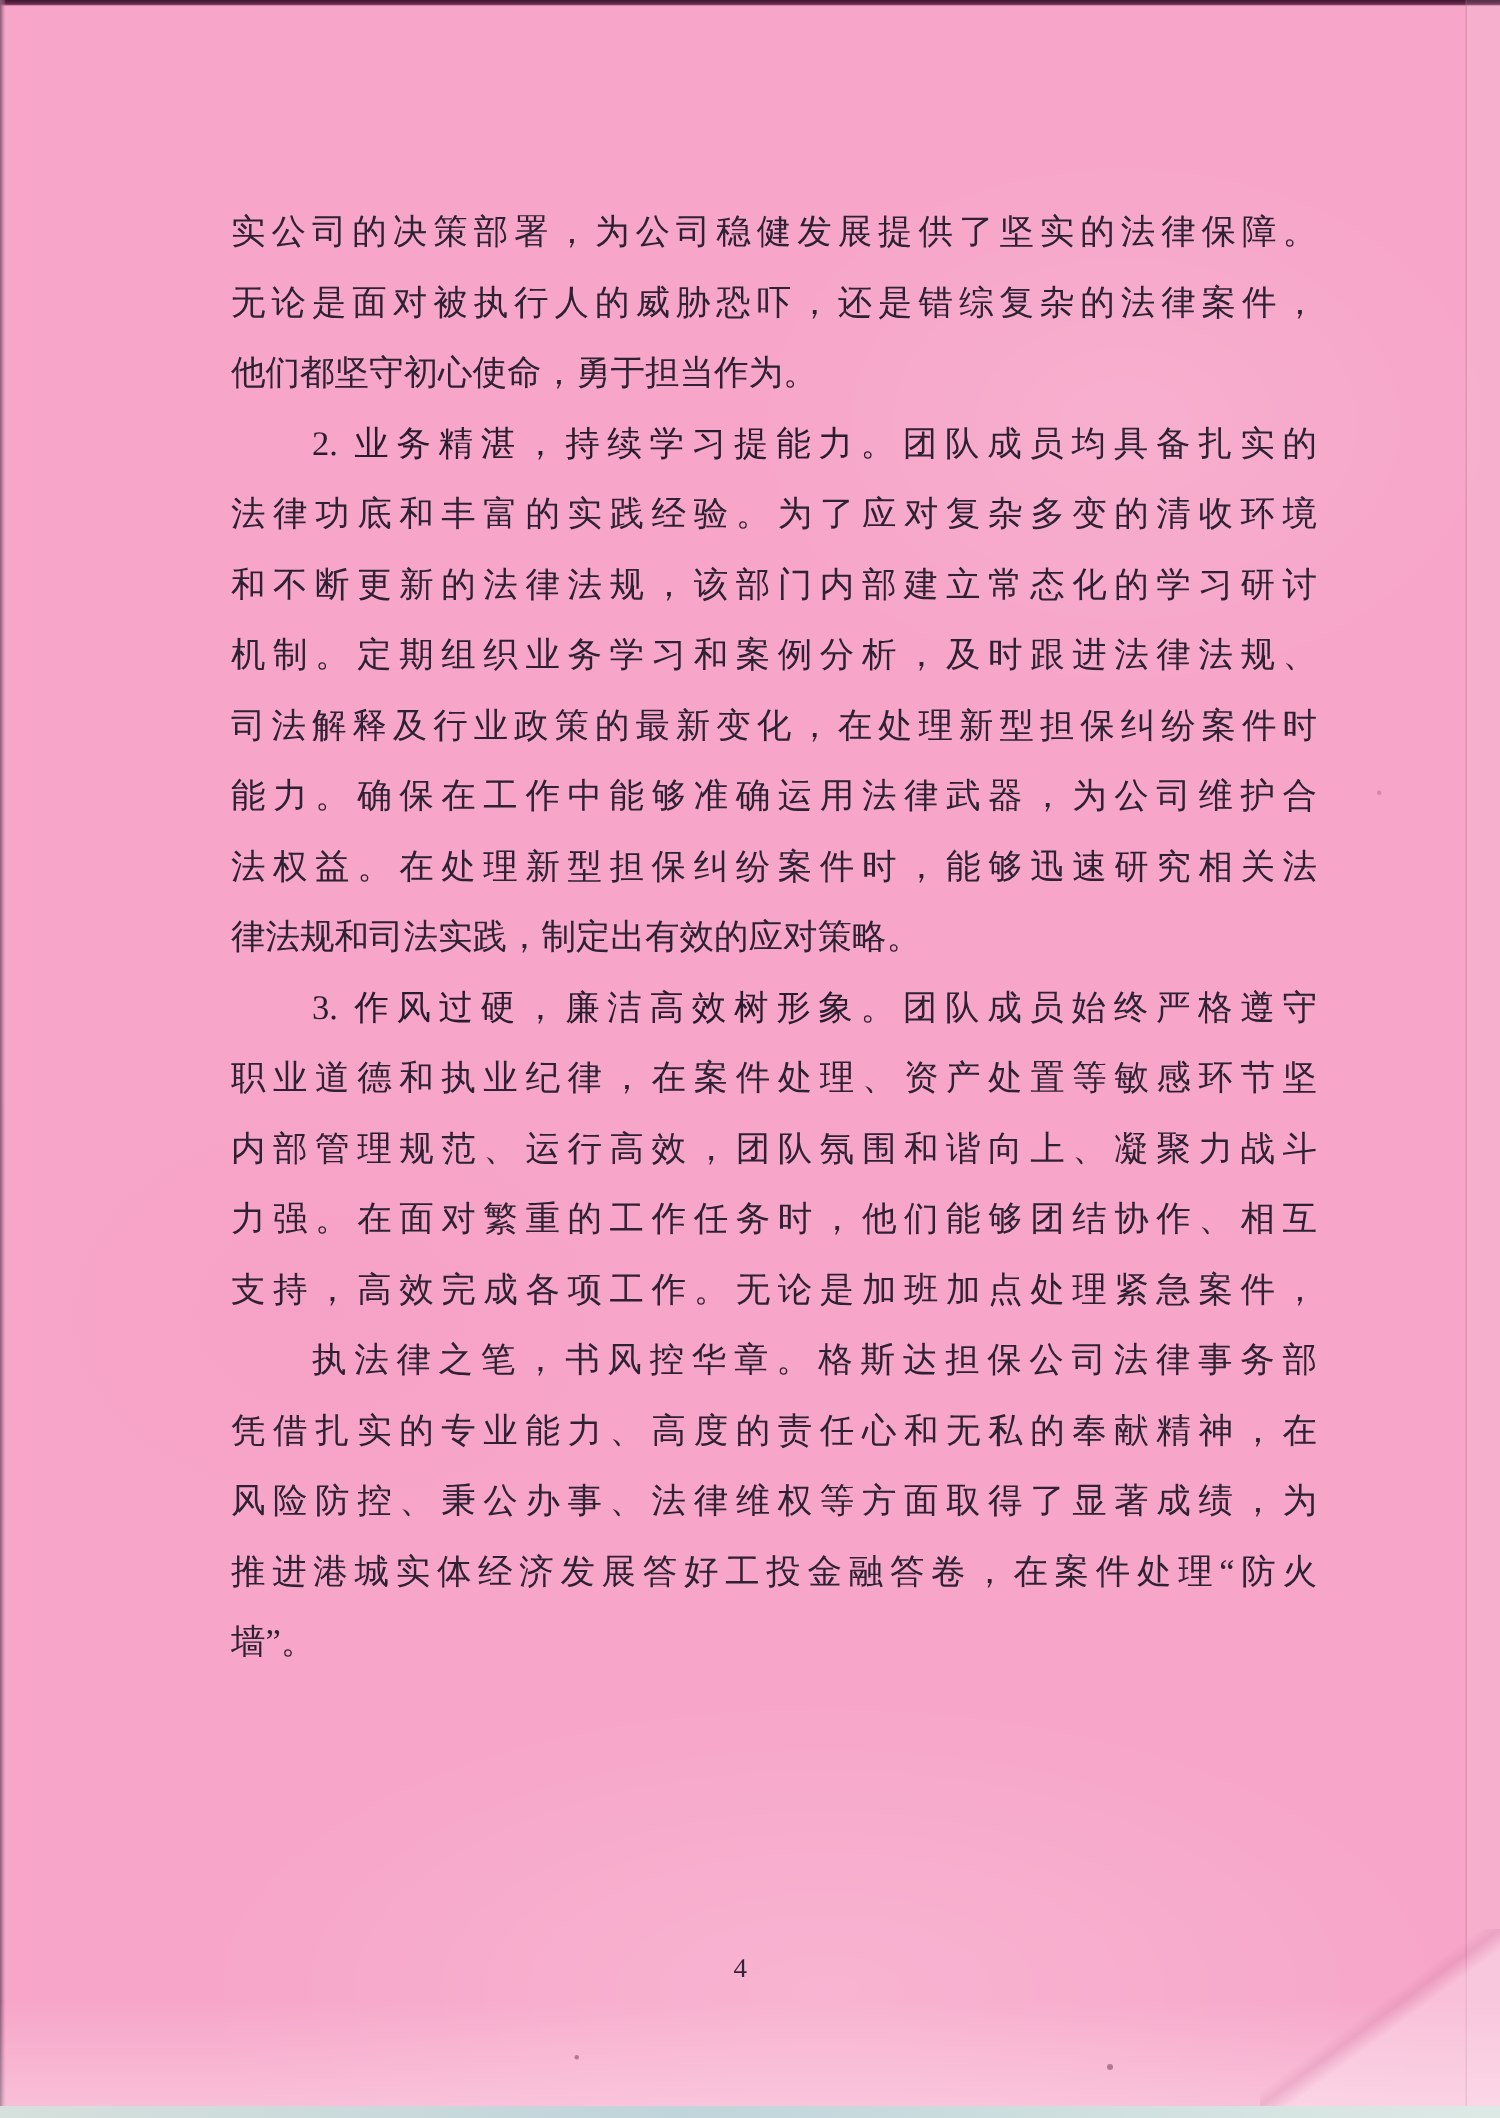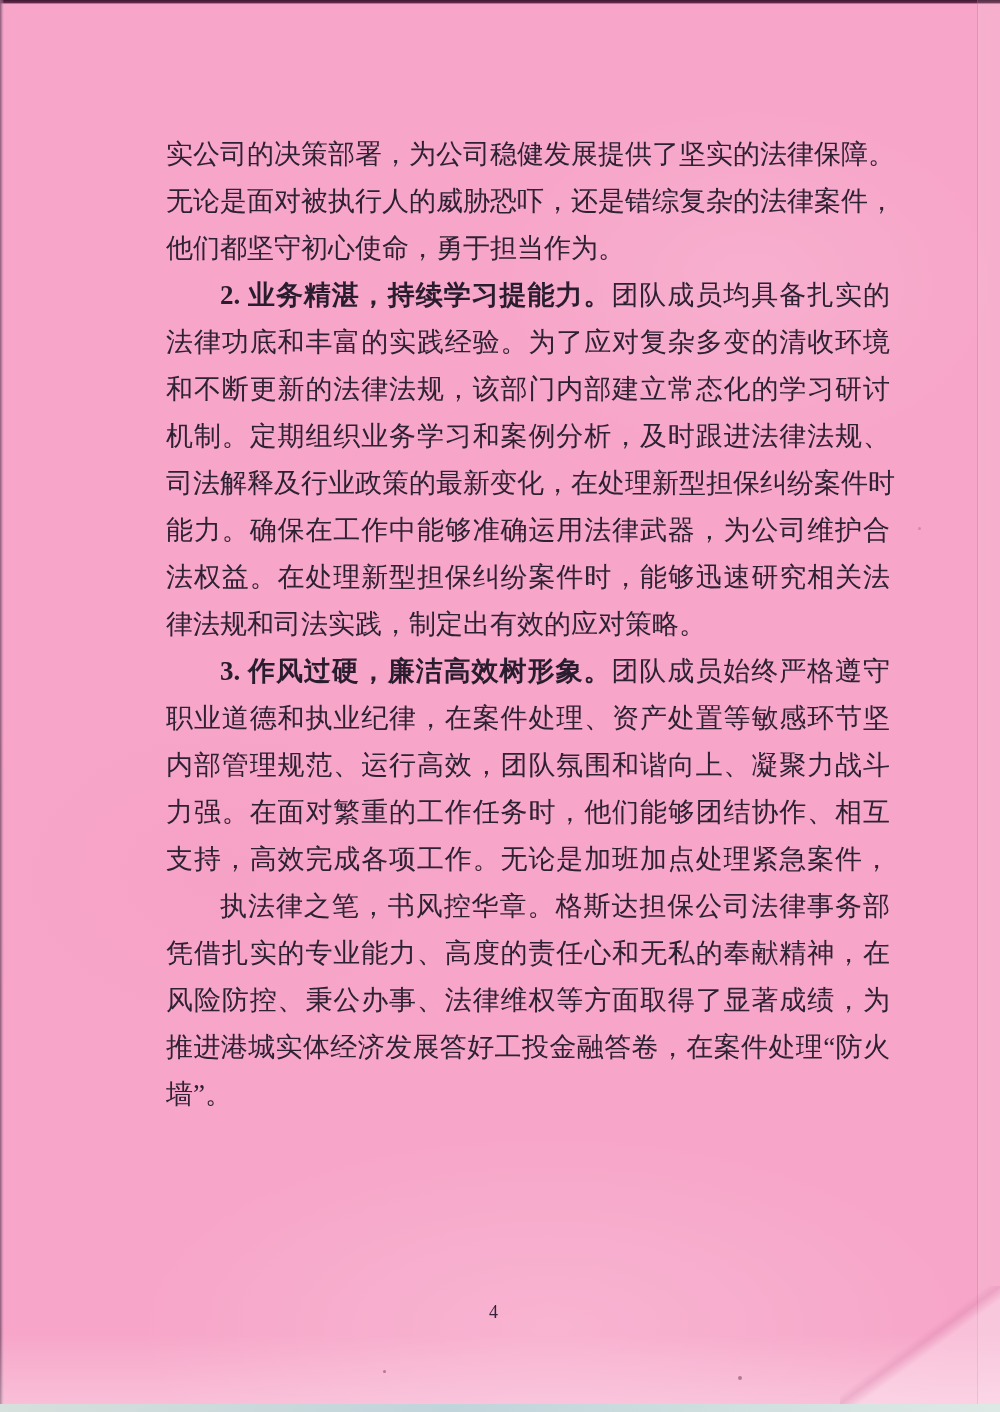--- a/index.html
+++ b/index.html
@@ -27,27 +27,27 @@
   .right-band{position:absolute;top:0;bottom:8px;right:0;width:22px;
     background:rgba(255,255,255,0.10);border-left:1px solid rgba(170,90,130,0.30);}
   .corner-curl{position:absolute;right:0;bottom:8px;width:160px;height:118px;
     background:linear-gradient(to right bottom, rgba(255,255,255,0) 46%, rgba(186,104,146,0.18) 50%, rgba(255,255,255,0.30) 56%);}
   .speck{position:absolute;width:3px;height:3px;border-radius:50%;background:rgba(90,40,70,0.45);}
   .speck.s1{left:383px;top:1370px;}
   .speck.s2{left:738px;top:1376px;width:4px;height:4px;}
   .speck.s3{left:918px;top:527px;opacity:.5;}
 
   .text-block{
-    position:absolute;left:166px;top:131px;width:724px;
-    color:#2e2133;font-size:27px;
+    position:absolute;left:154px;top:131px;width:724px;
+    color:#2e2133;font-size:23px;
   }
   .line{height:47px;line-height:47px;white-space:nowrap;}
   .line.fill{text-align:justify;text-align-last:justify;text-justify:inter-character;}
   .line.indent{text-indent:54px;}
-  .seg.bold{font-weight:bold;color:#281c2e;}
+  .seg.bold{font-weight:normal;color:#281c2e;}
 
   .page-number{
     position:absolute;top:1302px;left:0;width:988px;text-align:center;
     font-size:18px;color:#33223a;letter-spacing:1px;
   }
 </style>
 </head>
 <body>
 
 <div class="scan">

